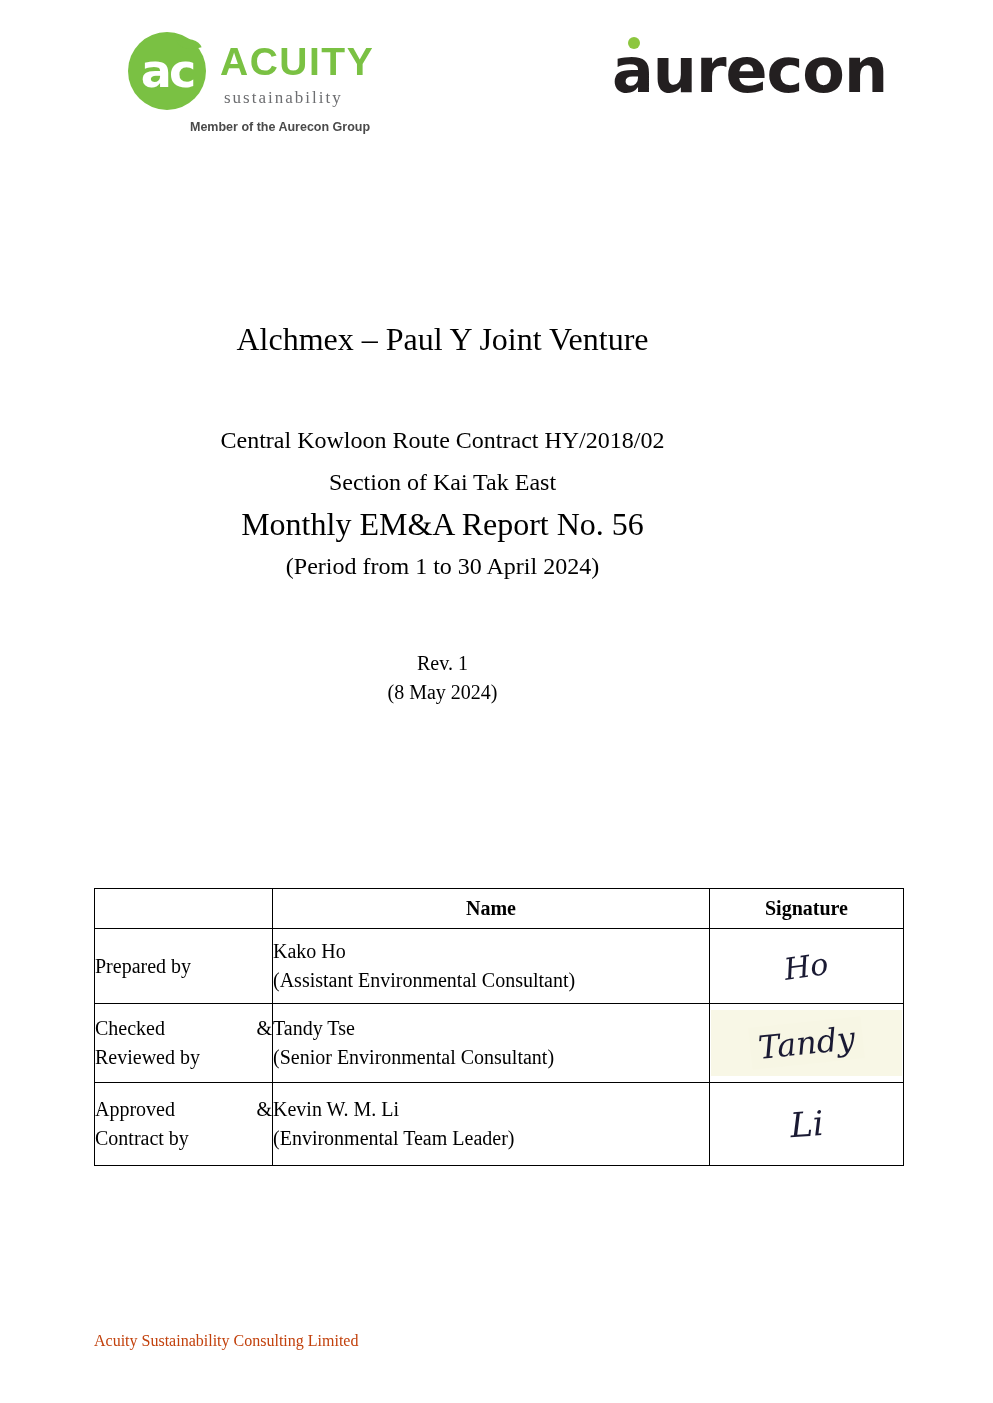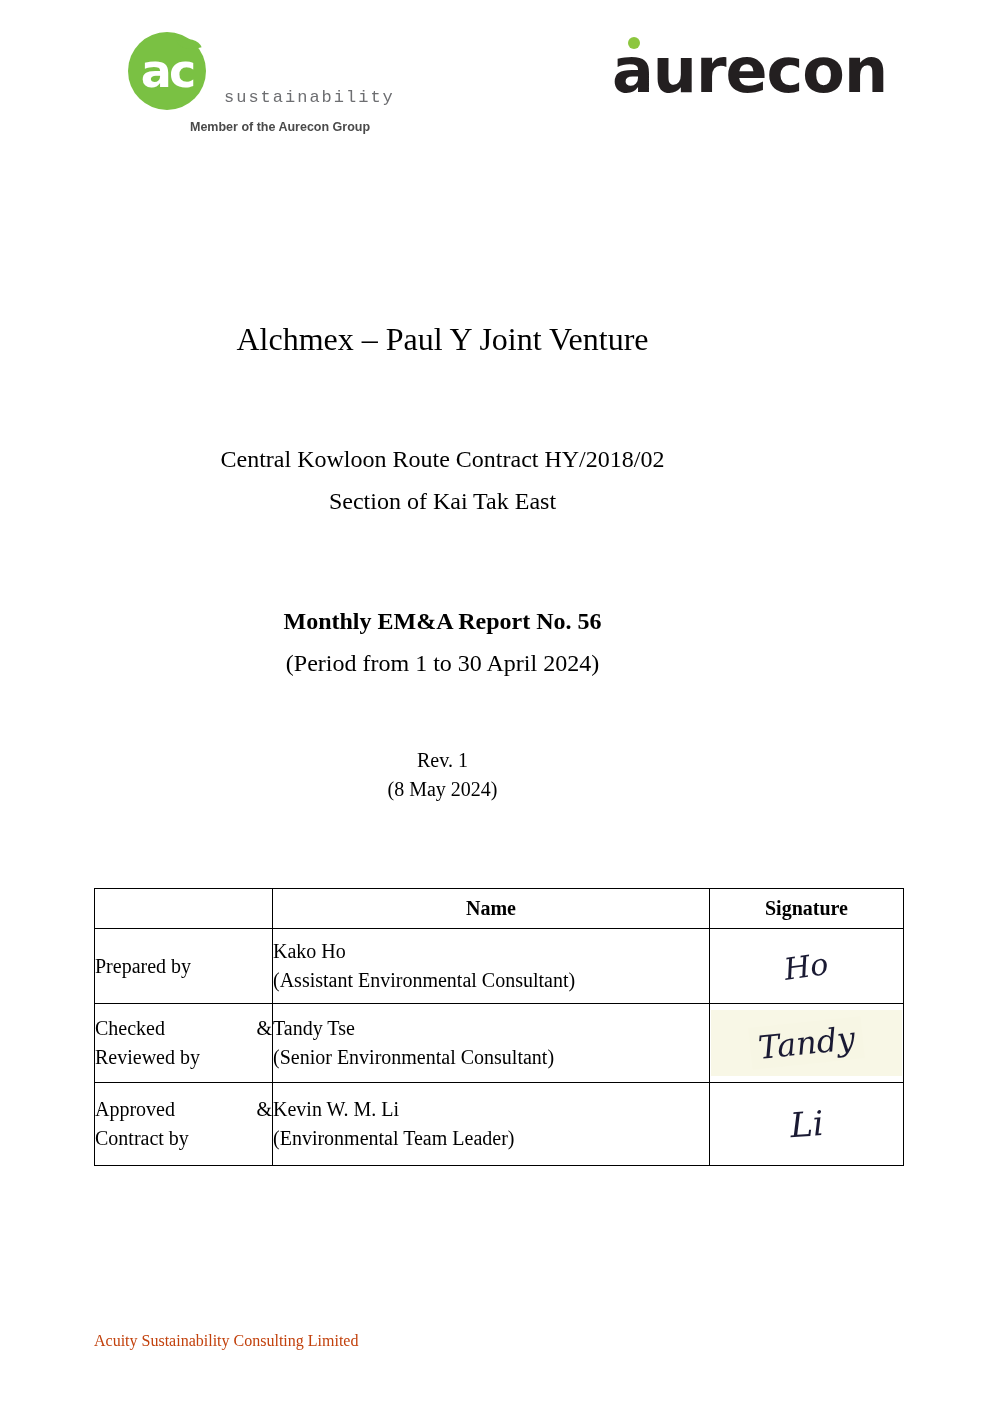--- a/index.html
+++ b/index.html
@@ -79,21 +79,21 @@
     font-family: "Liberation Sans", sans-serif;
     font-size: 39px;
     font-weight: bold;
     letter-spacing: 1.5px;
     color: #7ac143;
   }
   .acuity-sub {
     position: absolute;
     left: 96px;
     top: 56px;
-    font-family: Liberation Mono, monospace;
+    font-family: Liberation Serif, serif;
     font-size: 17px;
     letter-spacing: 2px;
     color: #6d6e71;
   }
   .acuity-member {
     position: absolute;
     left: 62px;
     top: 88px;
     font-family: "Liberation Sans", sans-serif;
     font-size: 12.5px;
@@ -136,33 +136,31 @@
     width: 885px;
     text-align: center;
   }
   .doc-title {
     font-size: 32px;
     line-height: 42px;
     margin: 0;
     font-weight: normal;
   }
   .contract-line {
-    margin-top: 78px;
+    margin-top: 59px;
     font-size: 24px;
     line-height: 42px;
   }
   .section-line {
     font-size: 24px;
     line-height: 42px;
   }
   .report-line {
-    margin-top: 78px;
-    font-size: 24px;
-    line-height: 42px;
-    font-weight: bold;
+    font-size: 32px;
+    line-height: 42px;
   }
   .period-line {
     font-size: 24px;
     line-height: 42px;
   }
   .rev-line {
     margin-top: 62px;
     font-size: 20px;
     line-height: 29px;
   }
@@ -259,20 +257,21 @@
 
 <div class="page">
 
   <div class="header">
 
     <div class="acuity-logo">
       <div class="acuity-mark">
         <div class="glyph">ac</div>
       </div>
       <div class="acuity-leaf"></div>
+      <div class="acuity-word">ACUITY</div>
       <div class="acuity-sub">sustainability</div>
       <div class="acuity-member">Member of the Aurecon Group</div>
     </div>
 
     <div class="aurecon-logo">
       <div class="aurecon-word">aurecon</div>
       <div class="aurecon-dot"></div>
     </div>
 
   </div>

